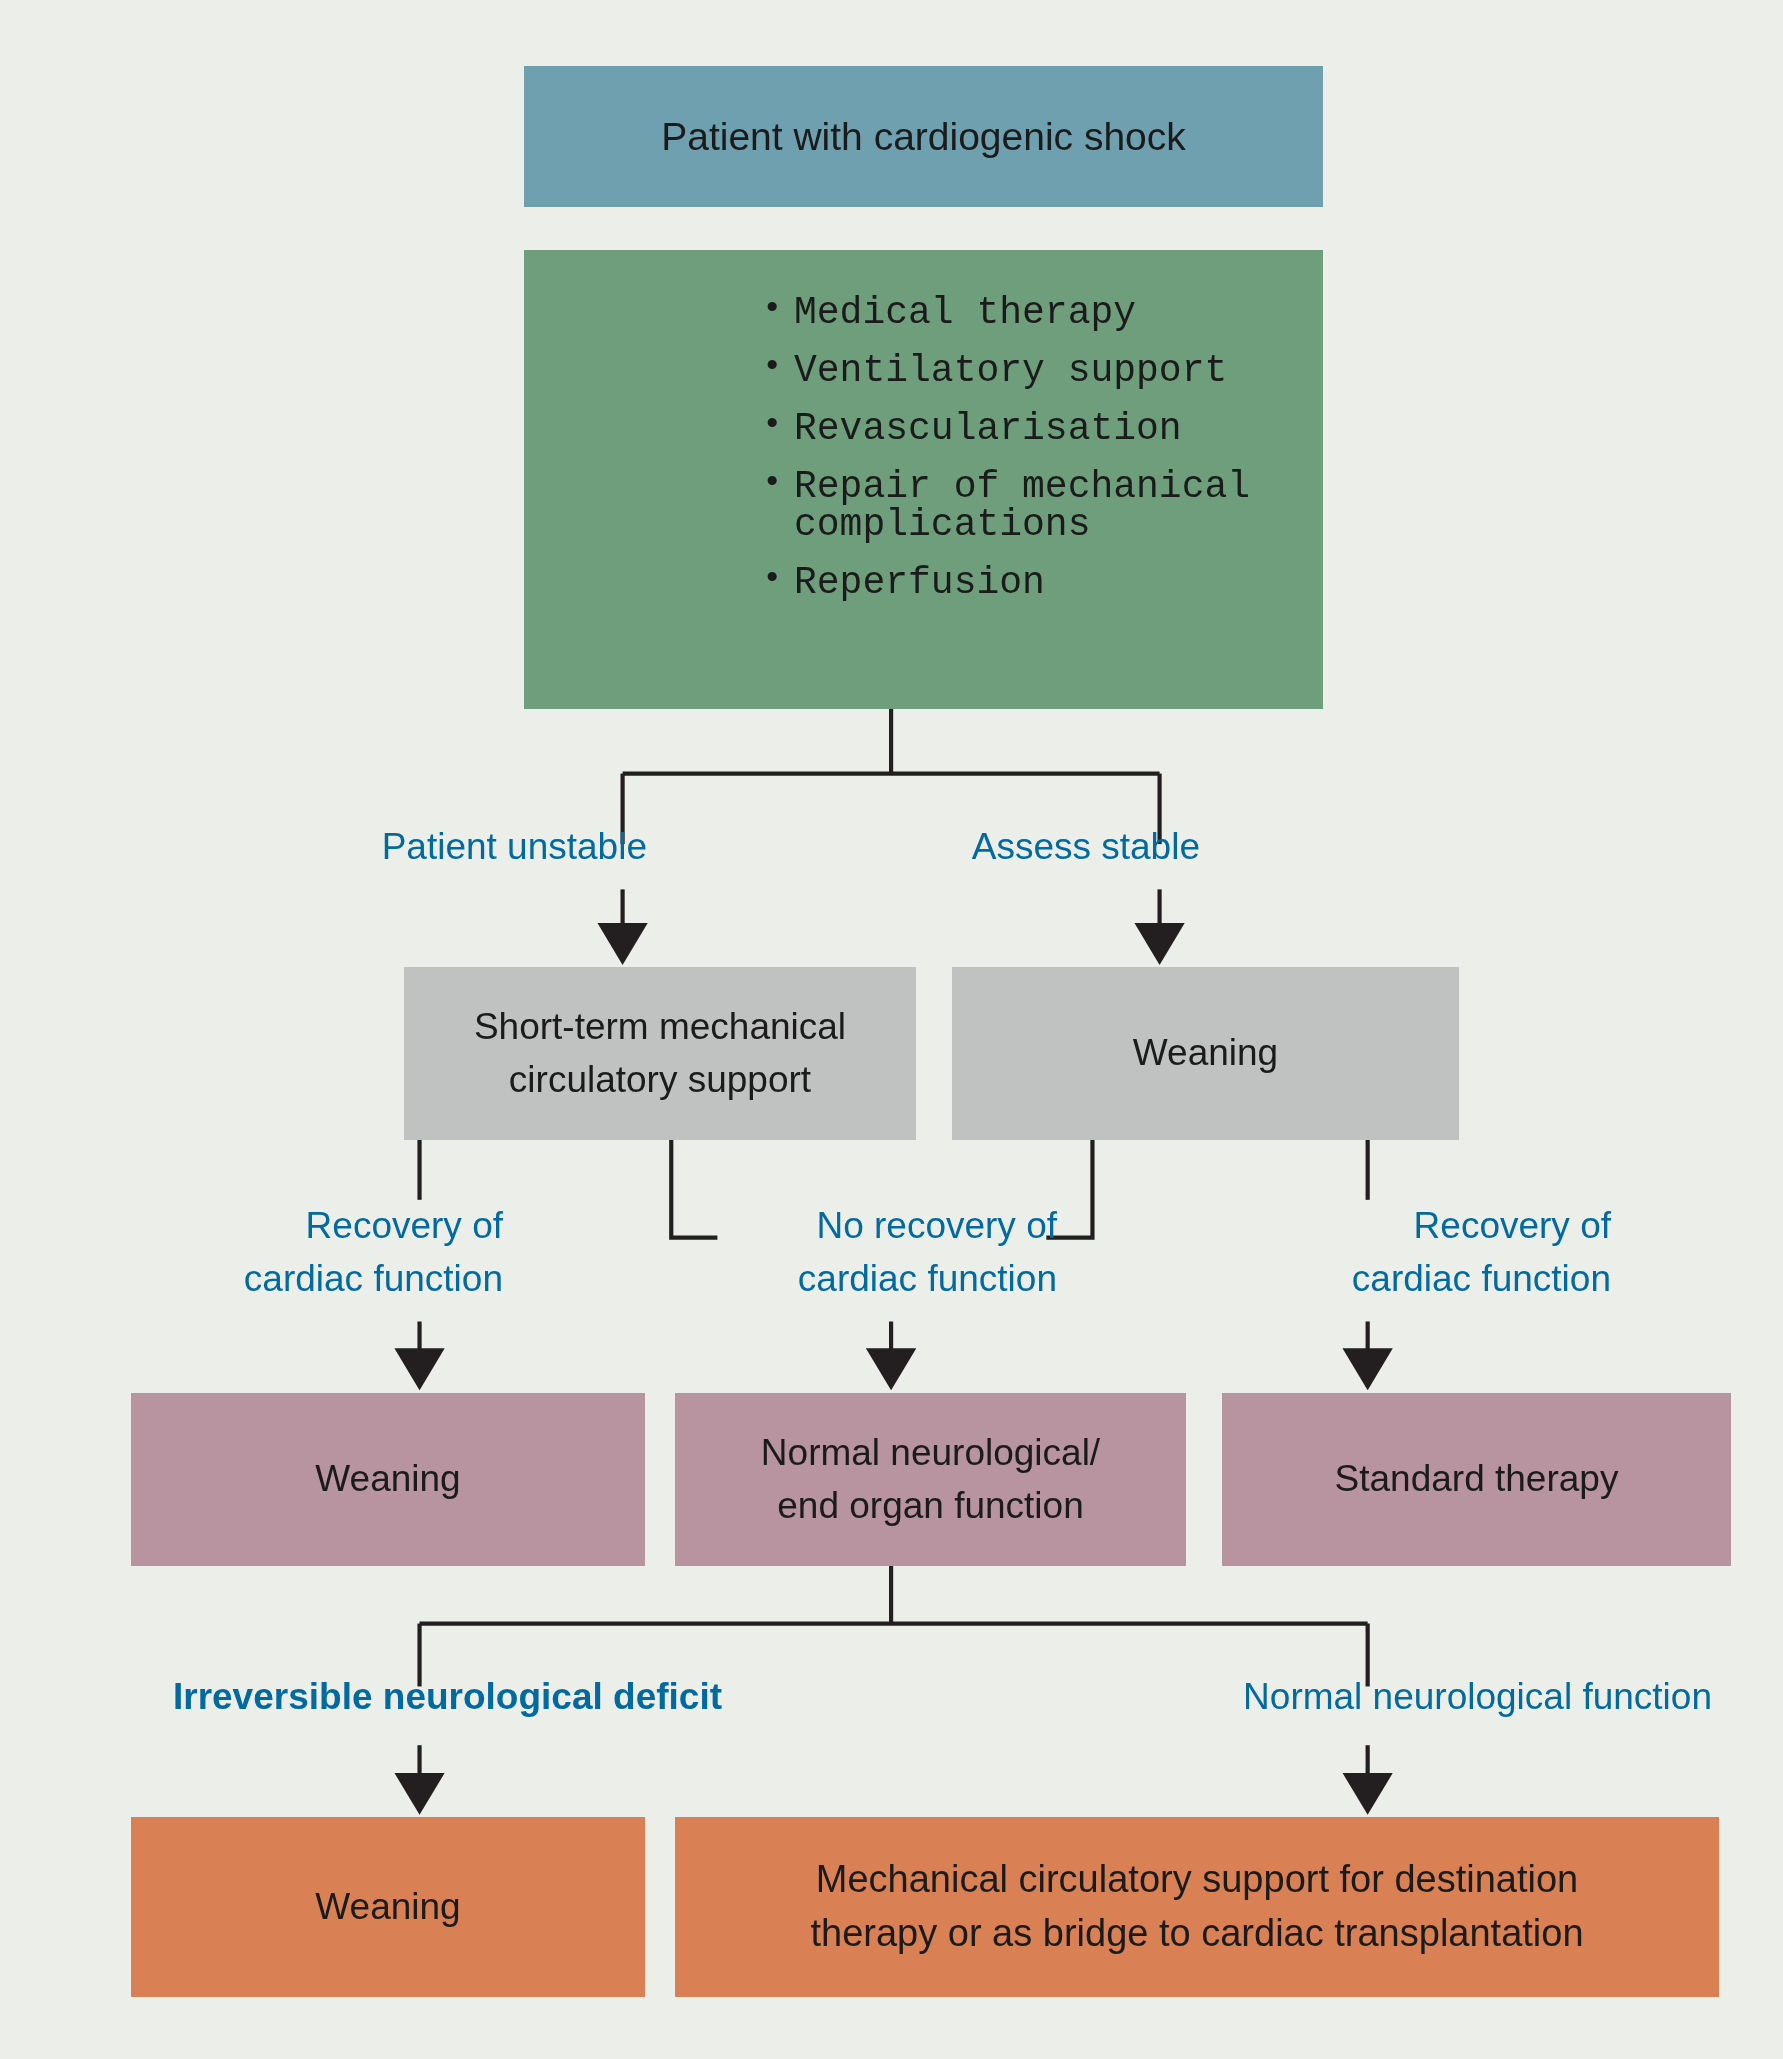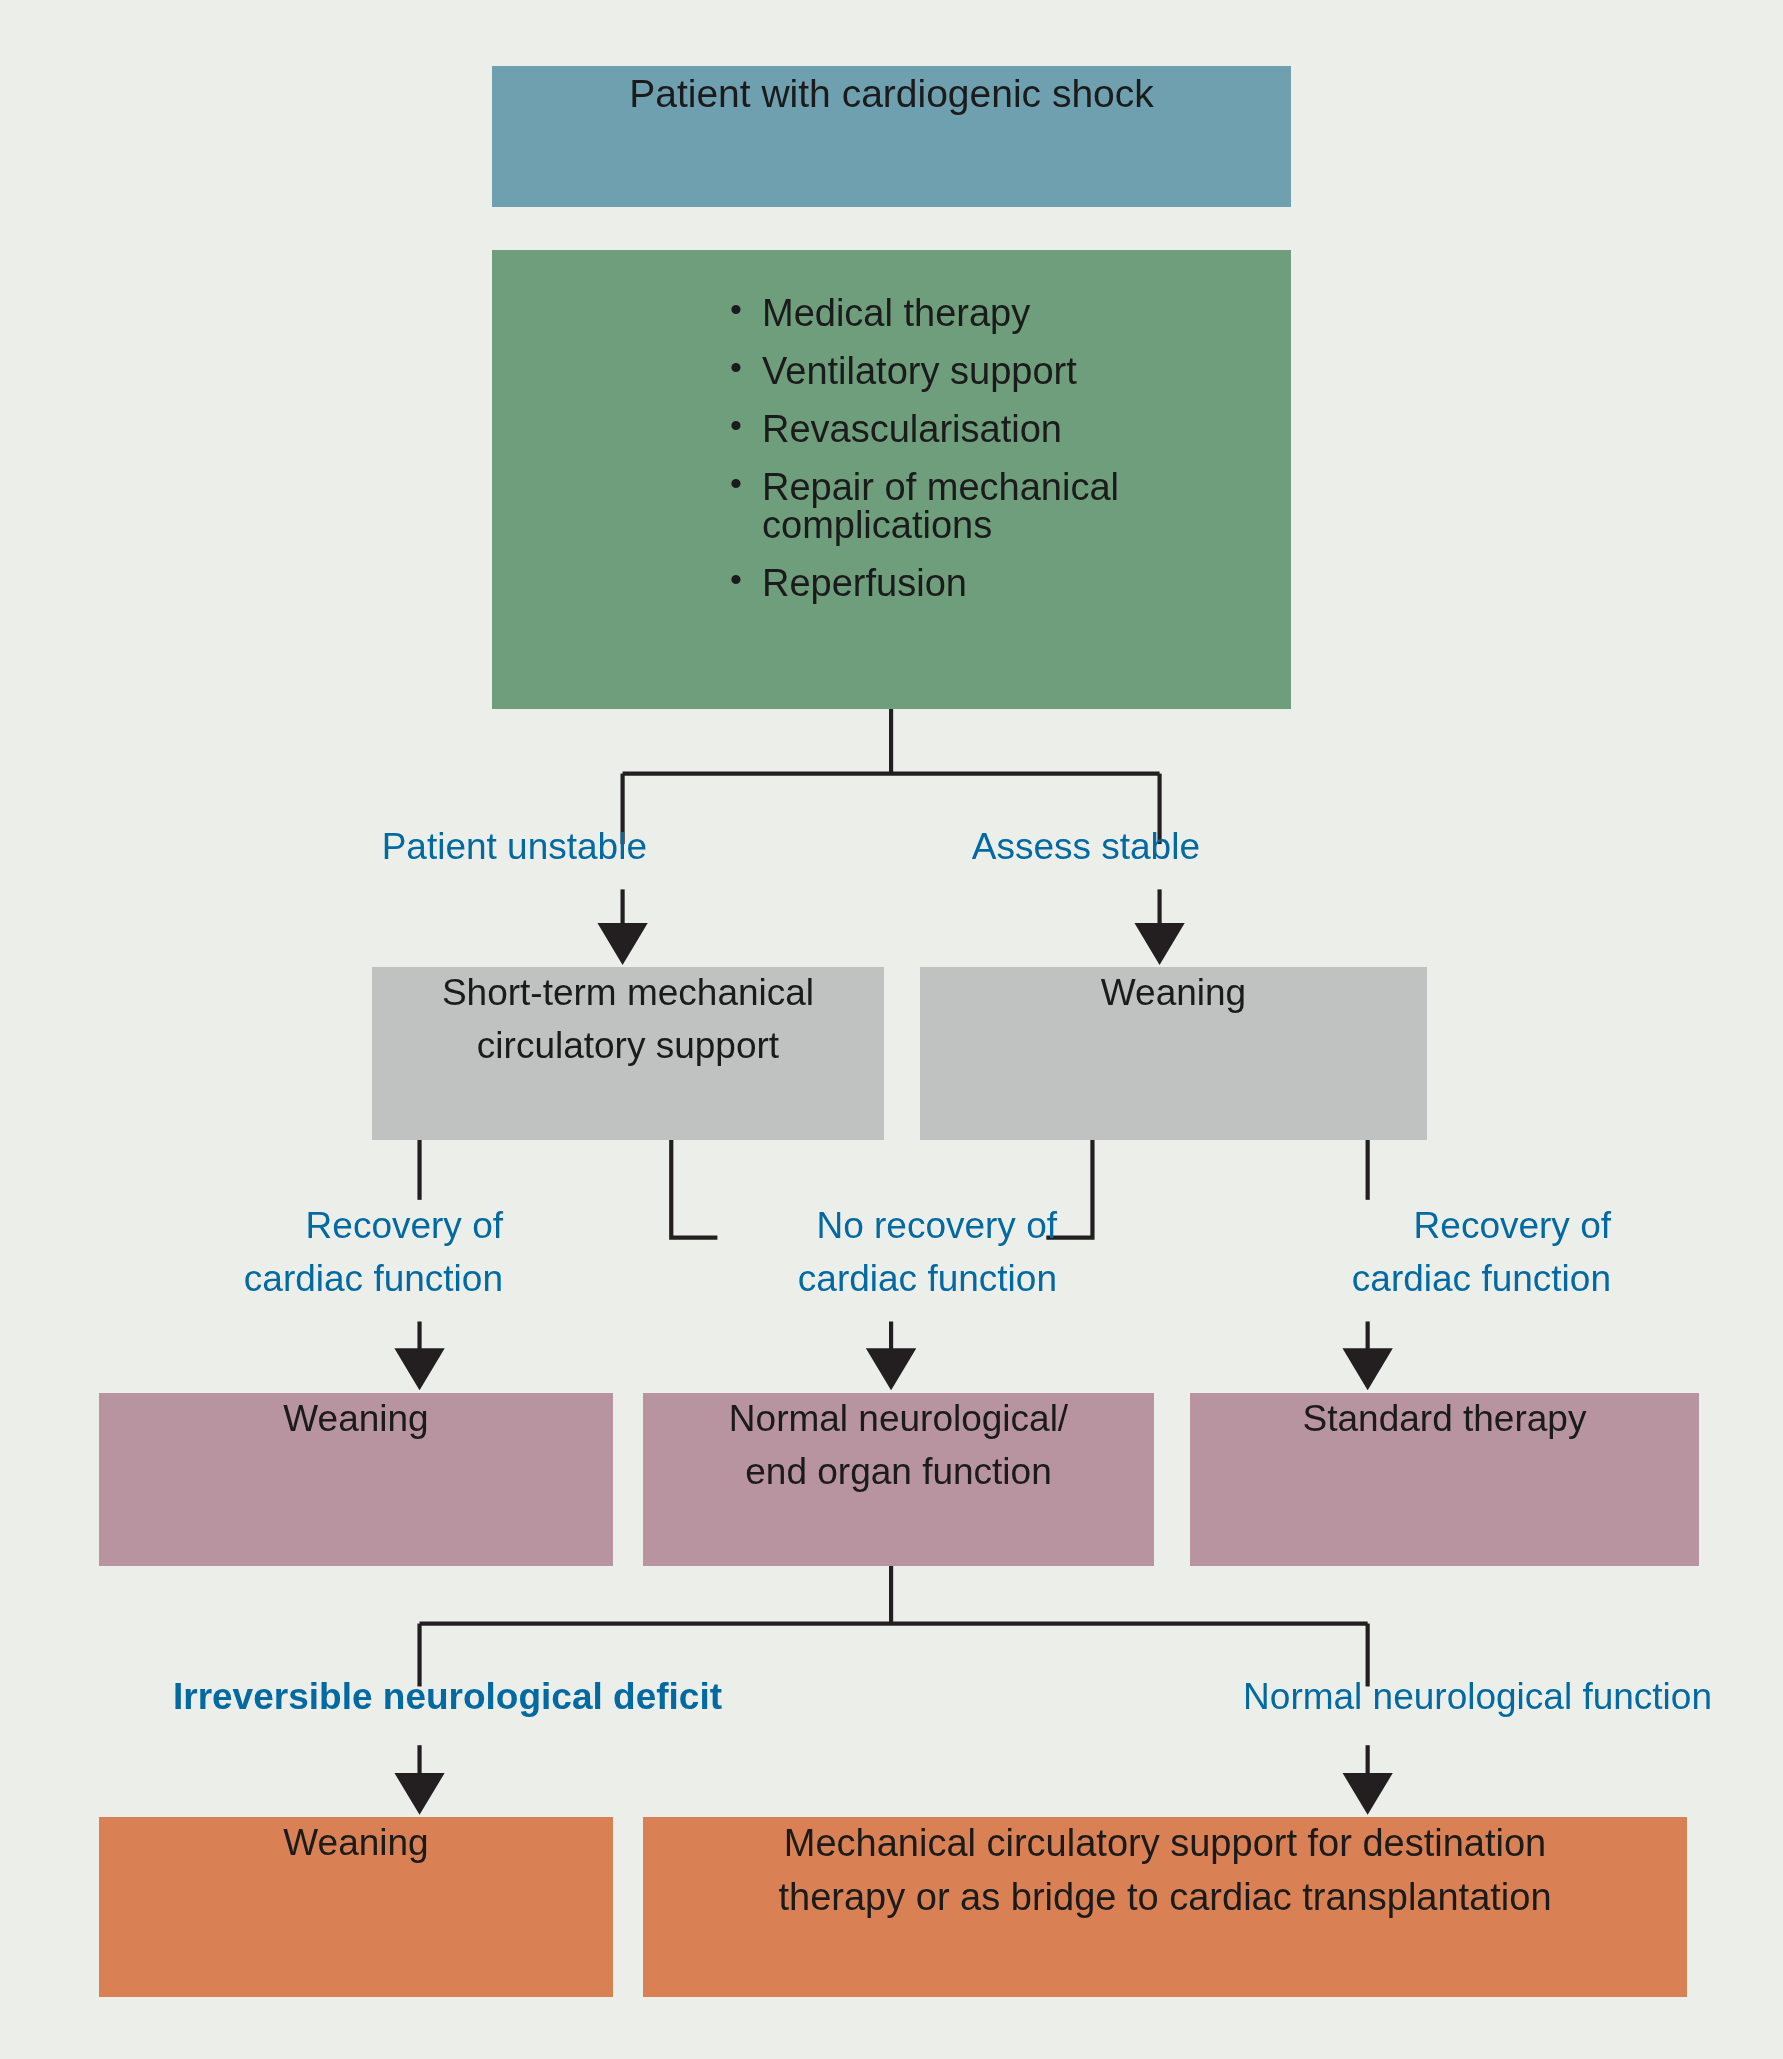--- a/index.html
+++ b/index.html
@@ -14,25 +14,26 @@
     position: relative;
     width: 1783px;
     height: 2059px;
     background: #eceeea;
     overflow: hidden;
   }
   .node {
     position: absolute;
     box-sizing: border-box;
     display: flex;
-    align-items: flex-start;
+    align-items: center;
     justify-content: center;
     text-align: center;
     color: #1b1b1b;
     line-height: 1.42;
+    margin-left: 32px;
   }
   .node-blue   { background: #6fa0b0; }
   .node-green  { background: #6f9e7c; }
   .node-gray   { background: #c0c1c1; }
   .node-mauve  { background: #b894a0; }
   .node-orange { background: #d98155; }
 
   
   #node-shock {
     left: 492px; top: 66px; width: 799px; height: 141px;
@@ -43,20 +44,21 @@
   #node-therapies {
     left: 492px; top: 250px; width: 799px; height: 459px;
     display: block;
     padding: 44px 0 0 0;
   }
   #node-therapies ul {
     margin: 0;
     padding: 0 0 0 238px;
     list-style: none;
     text-align: left;
+    font-family: Liberation Mono, monospace;
   }
   #node-therapies li {
     position: relative;
     font-size: 38px;
     line-height: 1.0;
     padding: 0 0 0 32px;
     margin: 0 0 20px 0;
     color: #1b1b1b;
   }
   #node-therapies li::before {

